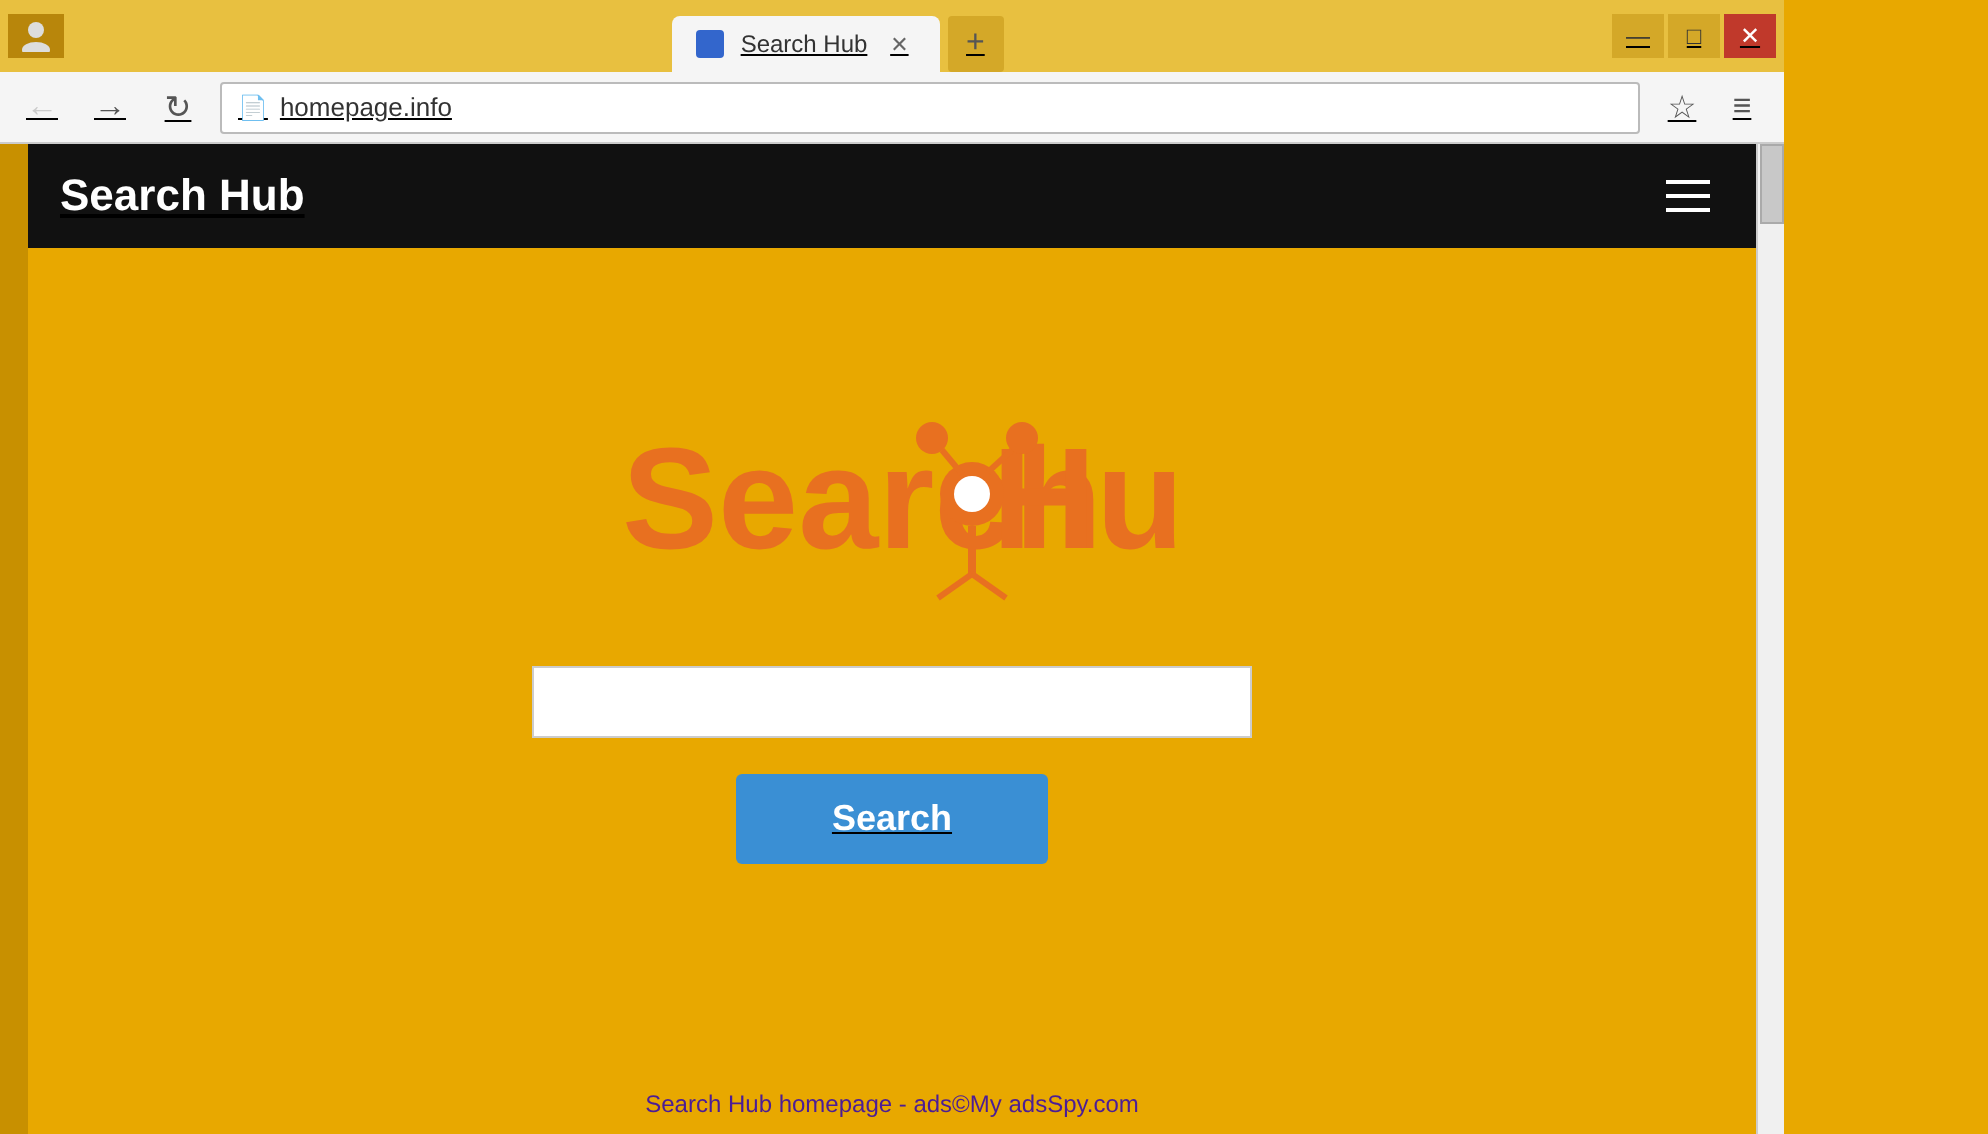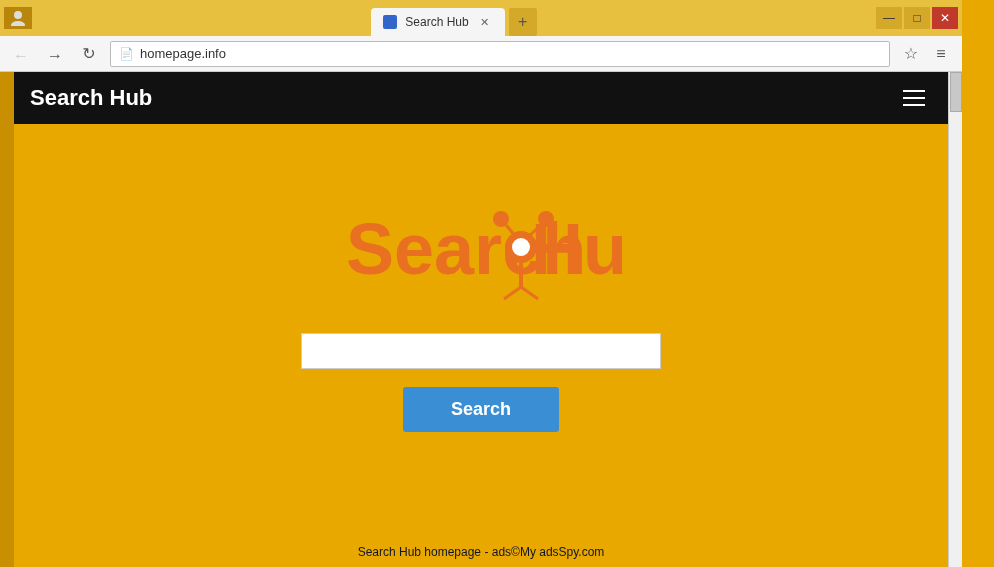--- a/index.html
+++ b/index.html
@@ -240,30 +240,31 @@
       font-weight: bold;
       cursor: pointer;
       border-radius: 3px;
       display: block;
     }
 
     
     .site-footer-text {
       position: absolute;
       bottom: 8px;
-      color: #0f172a;
+      color: #4c1d95;
       font-size: 12px;
     }
 
     .layout-wrapper {
       display: flex;
       flex-direction: column;
-      width: 962px;
+      width: 892px;
       height: 567px;
       position: relative;
+      text-decoration: underline;
     }
 
     .webpage-area {
       position: relative;
       display: flex;
       flex-direction: column;
       flex: 1;
       overflow: hidden;
     }
 

